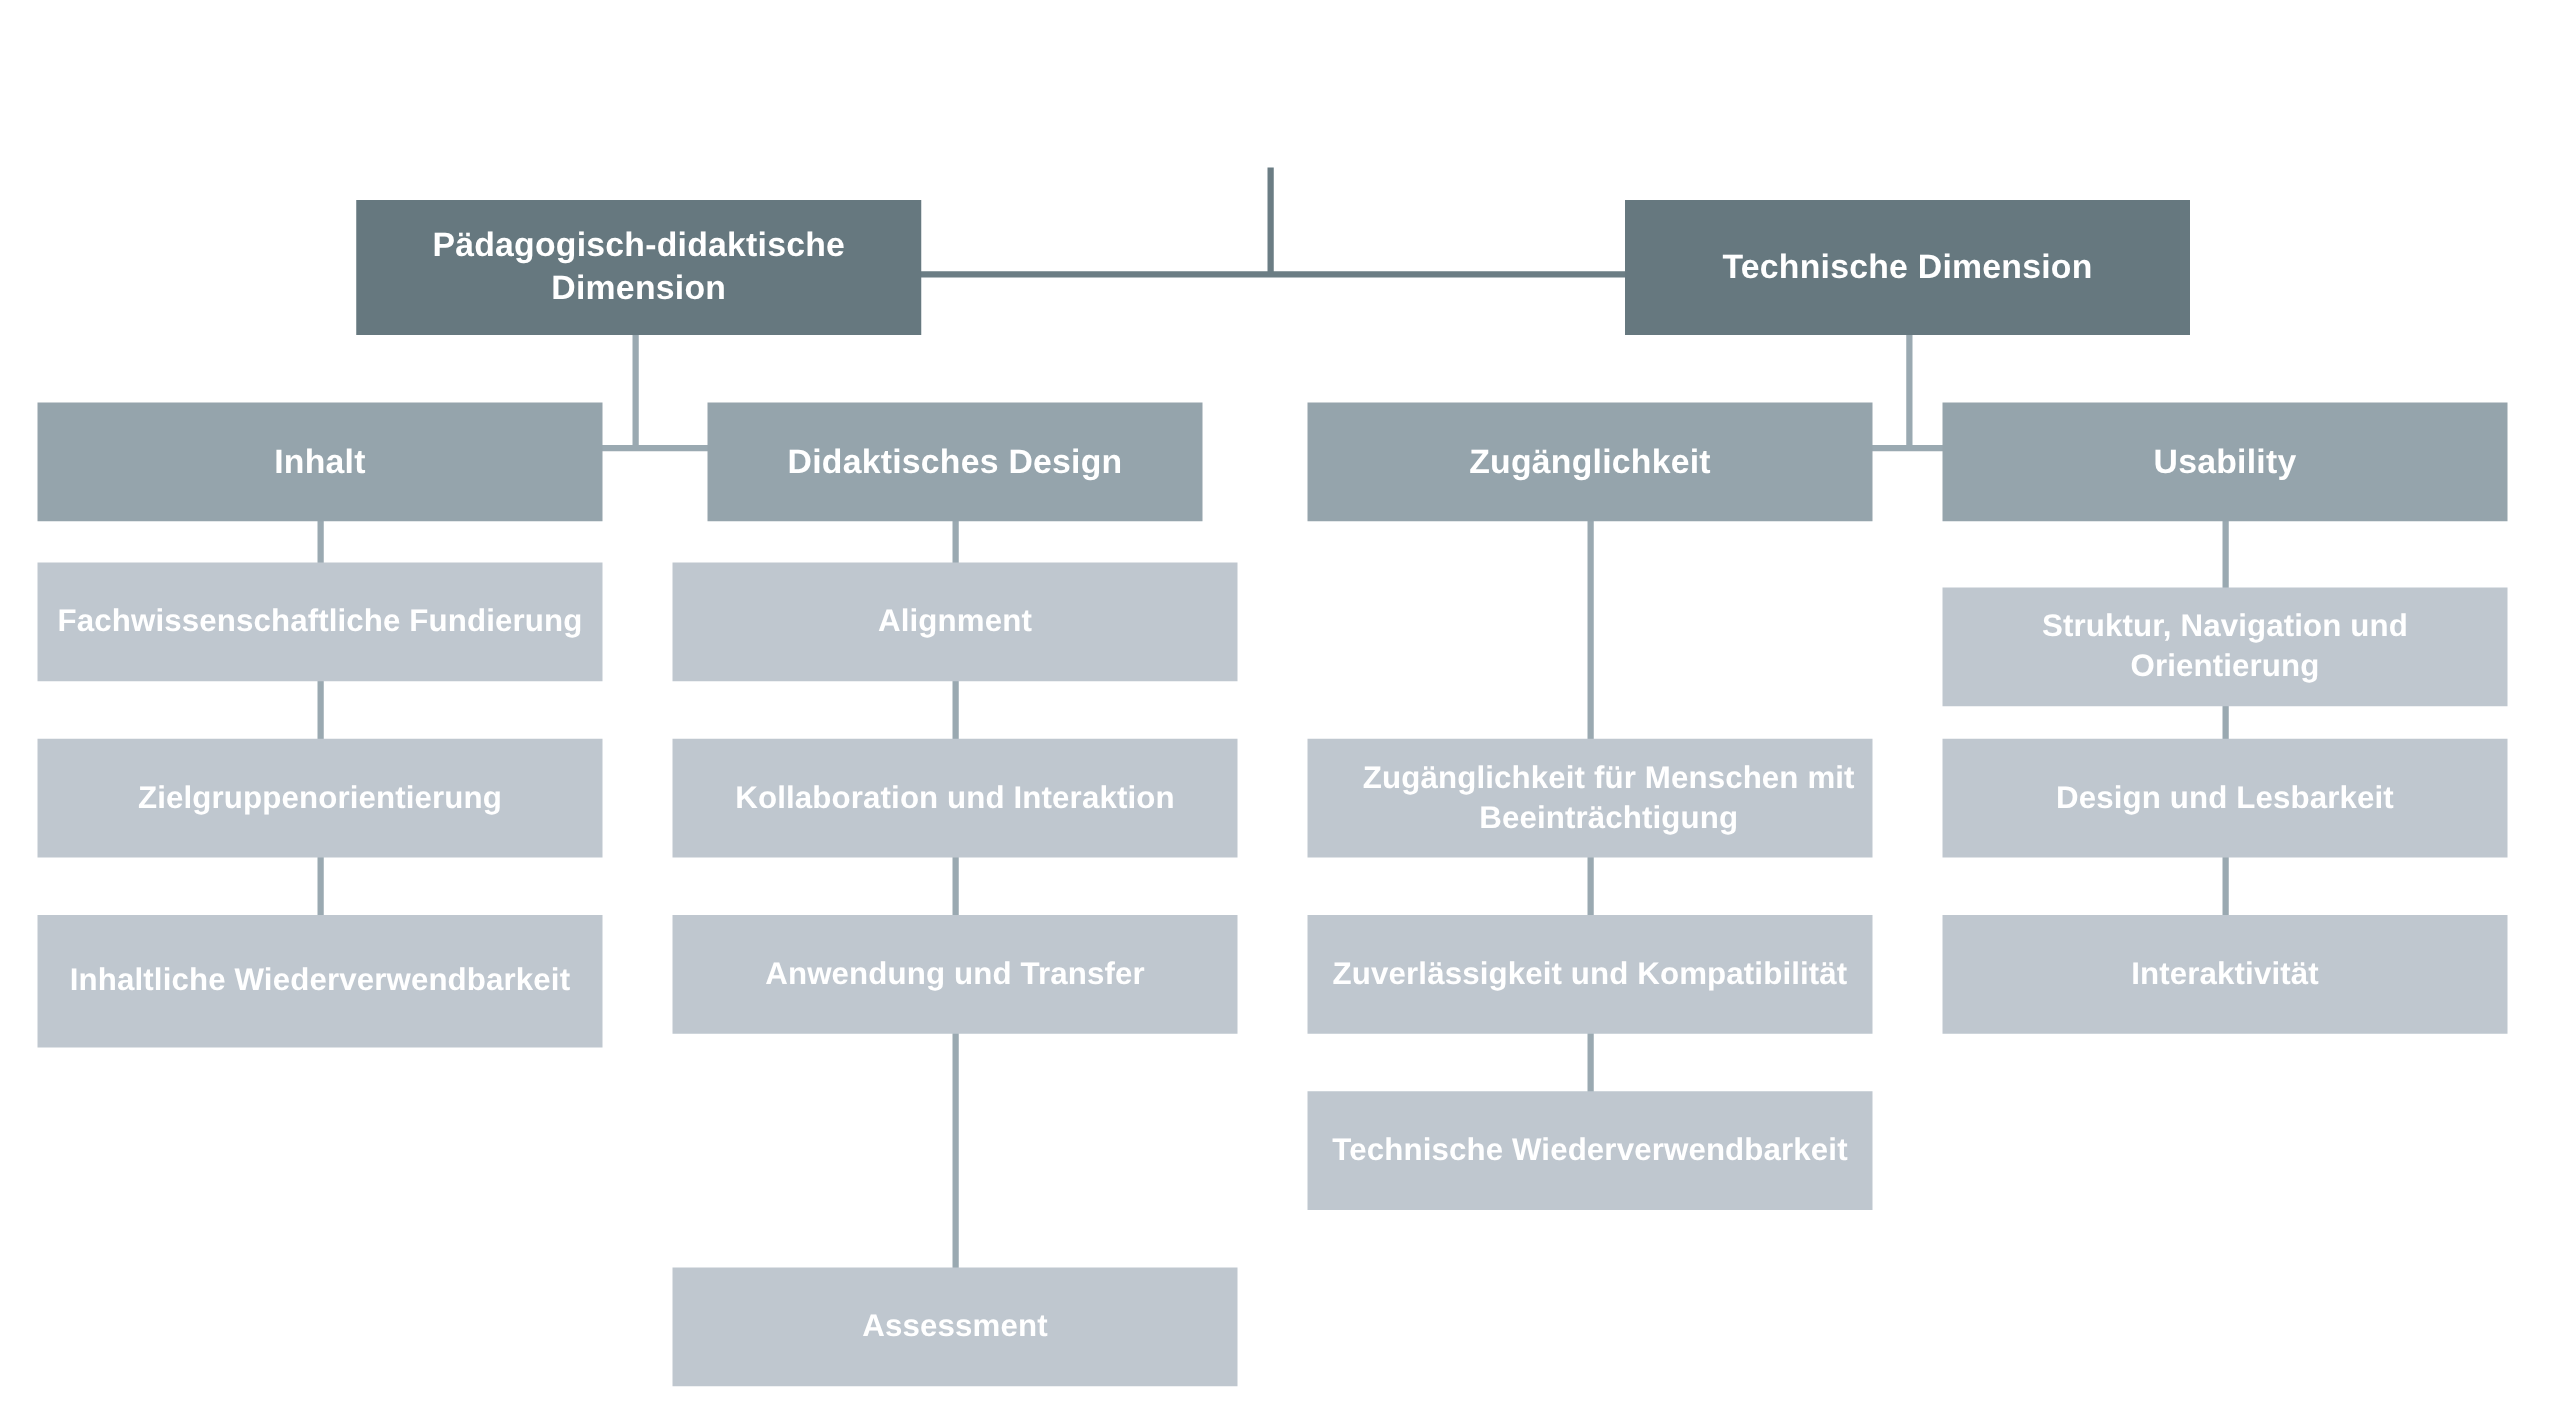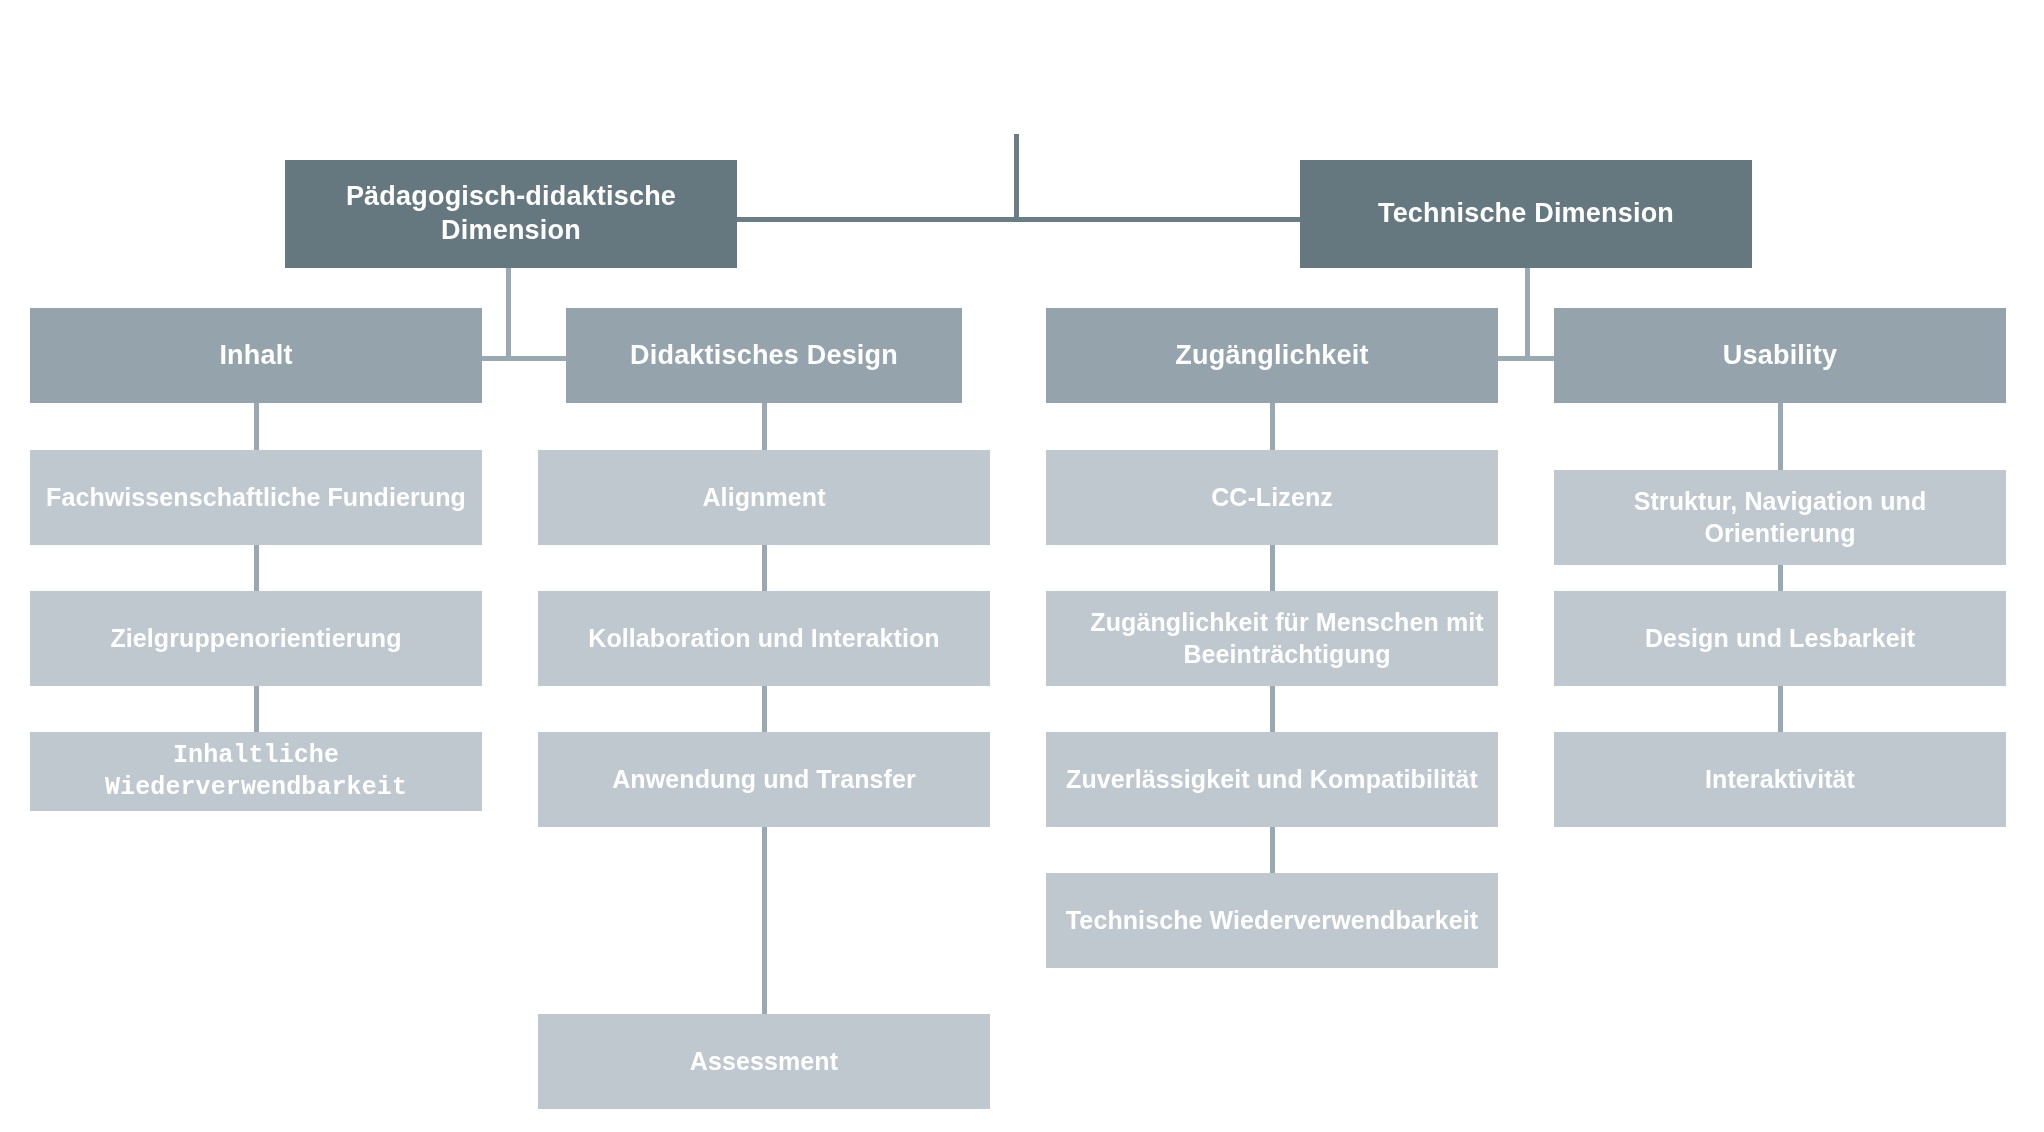--- a/index.html
+++ b/index.html
@@ -45,20 +45,21 @@
   }
   .lvl-dim {
     background: #66787f;
     font-size: 27px;
     letter-spacing: 0.2px;
   }
   .lvl-cat {
     background: #95a4ac;
     font-size: 27px;
     letter-spacing: 0.2px;
+    margin-top: 14px;
   }
   .lvl-leaf {
     background: #bfc7cf;
     font-size: 25px;
     letter-spacing: 0.1px;
   }
 </style>
 </head>
 <body>
 
@@ -82,28 +83,27 @@
   <div class="box lvl-dim" style="left:285px; top:160px; width:452px; height:108px;">Pädagogisch-didaktische Dimension</div>
   <div class="box lvl-dim" style="left:1300px; top:160px; width:452px; height:108px;">Technische Dimension</div>
 
   <div class="box lvl-cat" style="left:30px; top:308px; width:452px; height:95px;">Inhalt</div>
   <div class="box lvl-cat" style="left:566px; top:308px; width:396px; height:95px;">Didaktisches Design</div>
   <div class="box lvl-cat" style="left:1046px; top:308px; width:452px; height:95px;">Zugänglichkeit</div>
   <div class="box lvl-cat" style="left:1554px; top:308px; width:452px; height:95px;">Usability</div>
 
   <div class="box lvl-leaf" style="left:30px; top:450px; width:452px; height:95px;">Fachwissenschaftliche Fundierung</div>
   <div class="box lvl-leaf" style="left:30px; top:591px; width:452px; height:95px;">Zielgruppenorientierung</div>
-  <div class="box lvl-leaf" style="left:30px; top:732px; width:452px; height:79px;font-family:Liberation Mono, monospace;">Inhaltliche Wiederverwendbarkeit</div>
+  <div class="box lvl-leaf" style="left:30px; top:732px; width:452px; height:106px;">Inhaltliche Wiederverwendbarkeit</div>
 
   <div class="box lvl-leaf" style="left:538px; top:450px; width:452px; height:95px;">Alignment</div>
   <div class="box lvl-leaf" style="left:538px; top:591px; width:452px; height:95px;">Kollaboration und Interaktion</div>
   <div class="box lvl-leaf" style="left:538px; top:732px; width:452px; height:95px;">Anwendung und Transfer</div>
   <div class="box lvl-leaf" style="left:538px; top:1014px; width:452px; height:95px;">Assessment</div>
 
-  <div class="box lvl-leaf" style="left:1046px; top:450px; width:452px; height:95px;">CC-Lizenz</div>
   <div class="box lvl-leaf" style="left:1046px; top:591px; width:452px; height:95px;padding-left:40px;">Zugänglichkeit für Menschen mit Beeinträchtigung</div>
   <div class="box lvl-leaf" style="left:1046px; top:732px; width:452px; height:95px;text-align:right;">Zuverlässigkeit und Kompatibilität</div>
   <div class="box lvl-leaf" style="left:1046px; top:873px; width:452px; height:95px;">Technische Wiederverwendbarkeit</div>
 
   <div class="box lvl-leaf" style="left:1554px; top:450px; width:452px; height:95px;margin-top:20px;">Struktur, Navigation und Orientierung</div>
   <div class="box lvl-leaf" style="left:1554px; top:591px; width:452px; height:95px;">Design und Lesbarkeit</div>
   <div class="box lvl-leaf" style="left:1554px; top:732px; width:452px; height:95px;">Interaktivität</div>
 
 </div>
 

